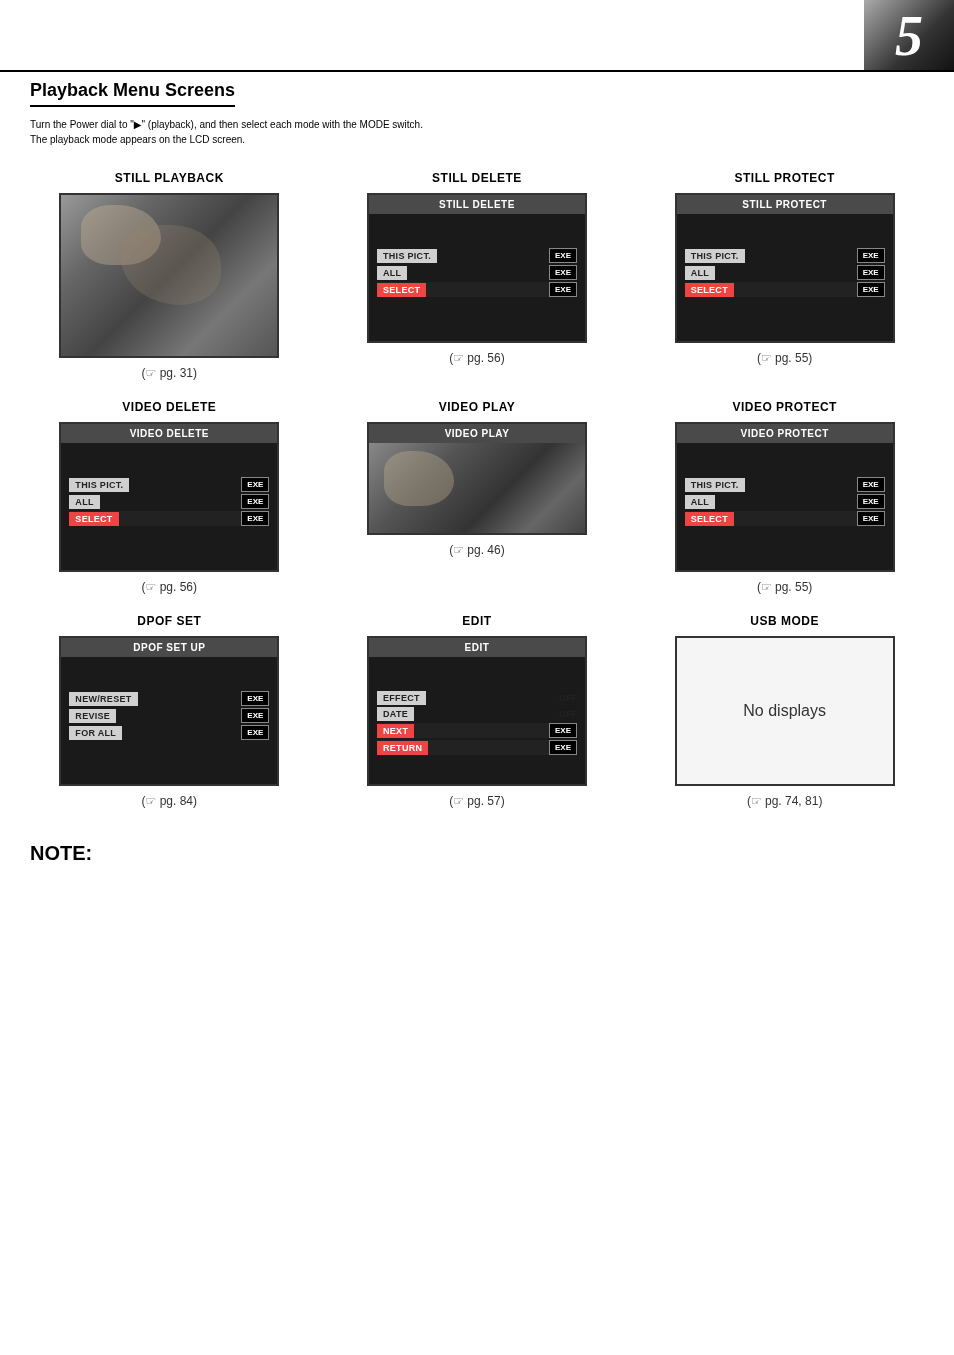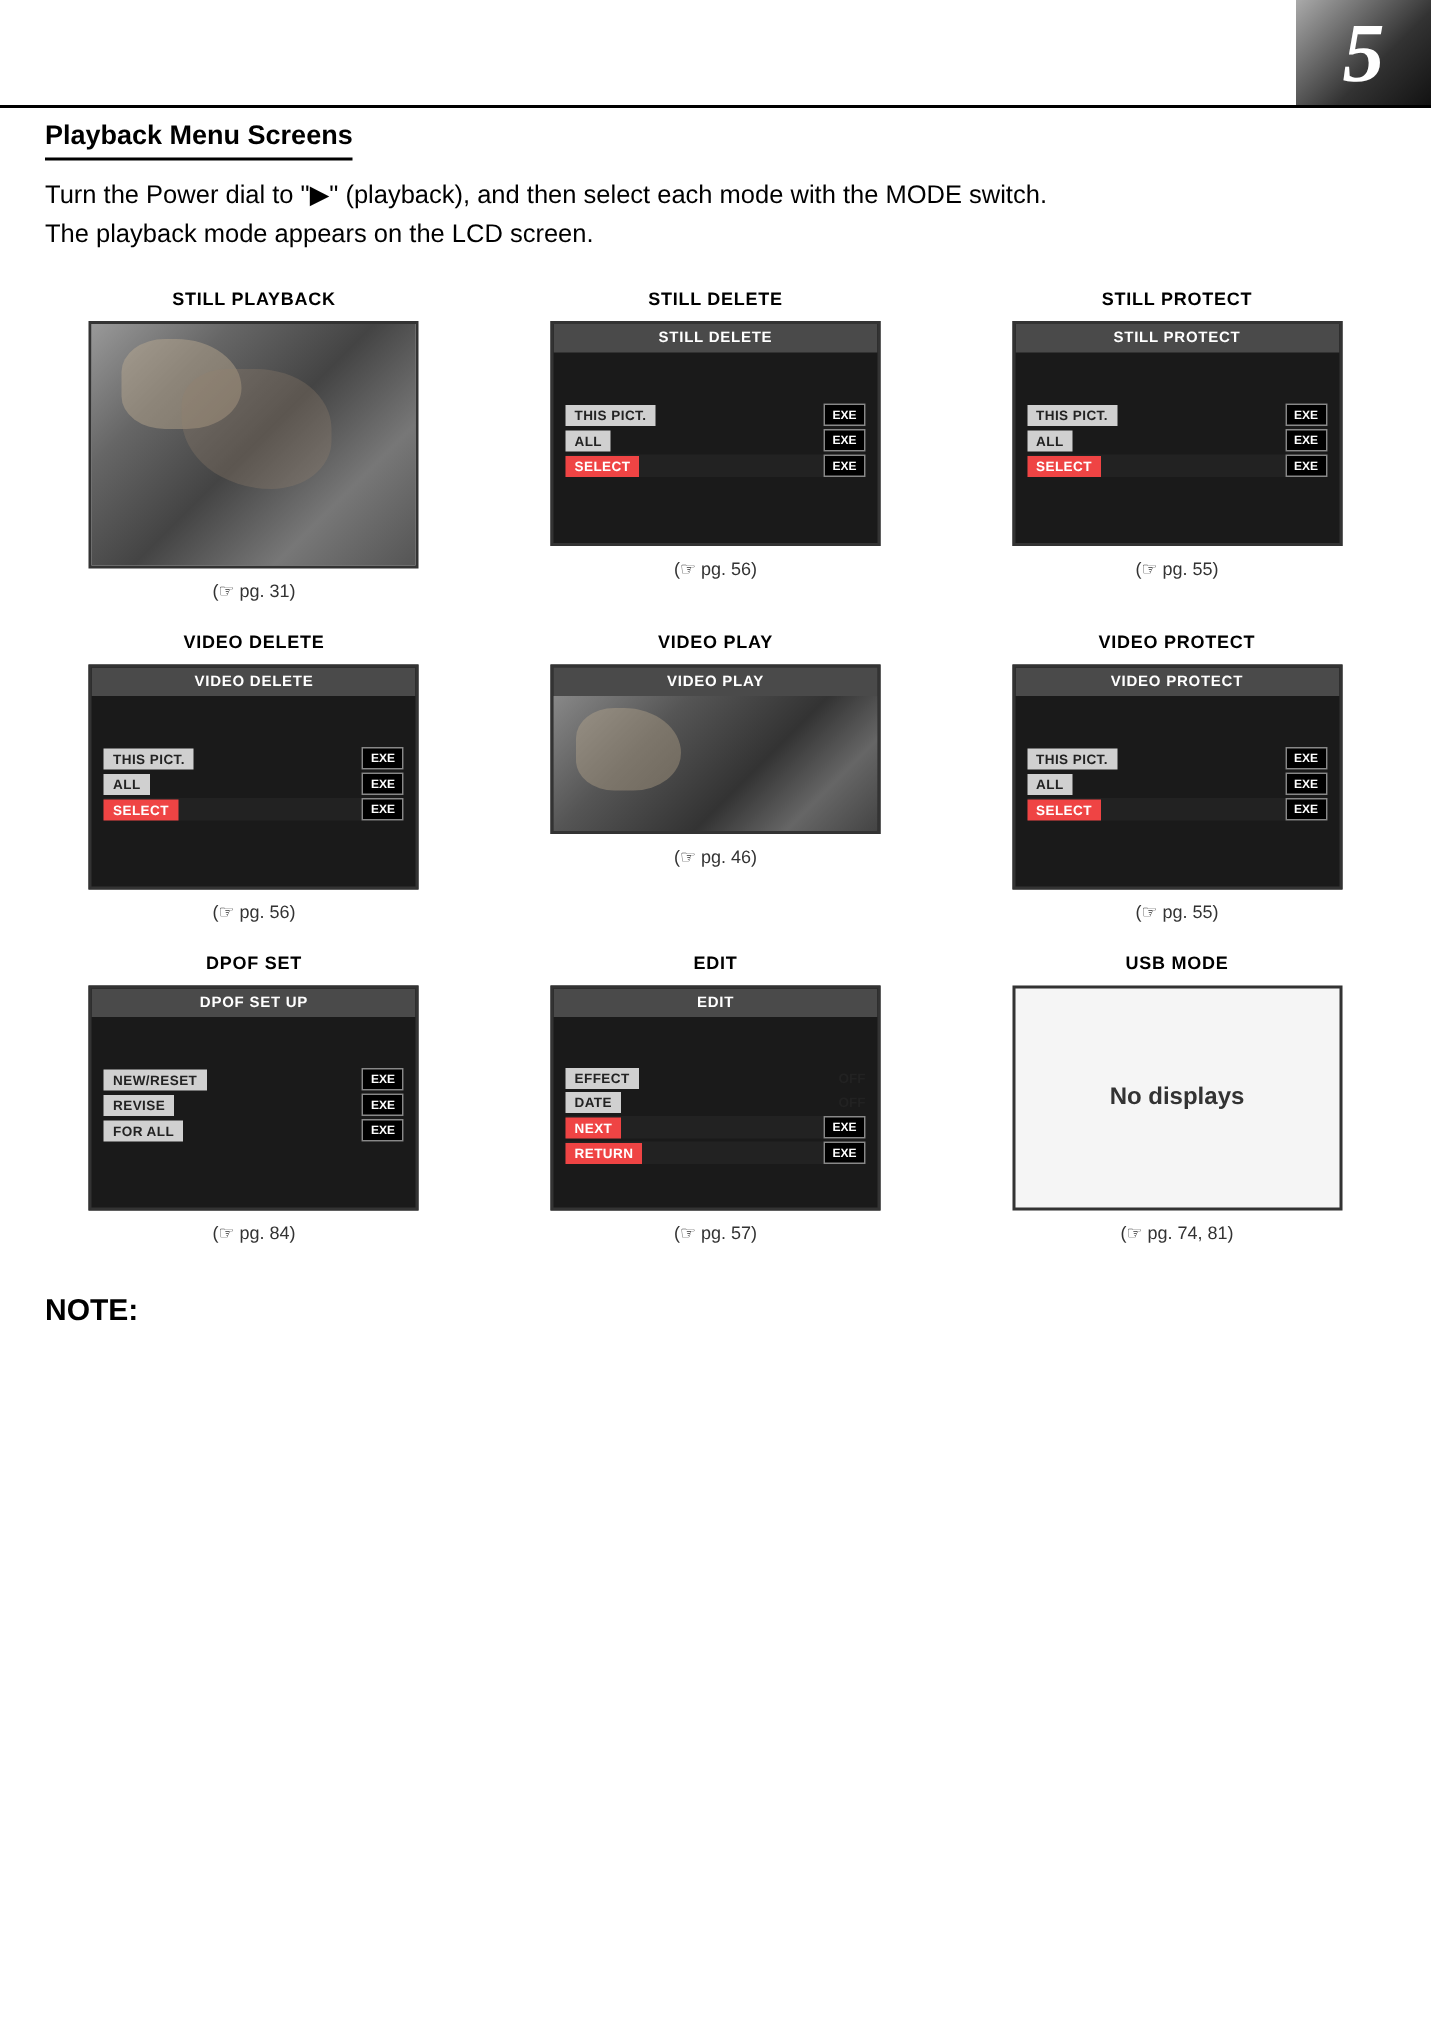--- a/index.html
+++ b/index.html
@@ -50,21 +50,21 @@
     .section-title {
       font-size: 18px;
       font-weight: bold;
       border-bottom: 2px solid #000;
       padding-bottom: 4px;
       margin-bottom: 10px;
       display: inline-block;
     }
 
     .intro-text {
-      font-size: 17px;
+      font-size: 10px;
       margin-bottom: 24px;
       line-height: 1.5;
     }
 
     
     .screens-grid {
       display: grid;
       grid-template-columns: 1fr 1fr 1fr;
       gap: 20px 29px;
       margin-bottom: 24px;
@@ -208,21 +208,21 @@
       background: #f5f5f5;
       width: 220px;
       min-height: 150px;
       display: flex;
       align-items: center;
       justify-content: center;
     }
 
     .usb-no-displays {
       font-size: 16px;
-      font-weight: bold;
+      font-weight: normal;
       color: #333;
       text-align: center;
     }
 
     .screen-page-ref {
       font-size: 12px;
       margin-top: 8px;
       text-align: center;
       color: #333;
     }

